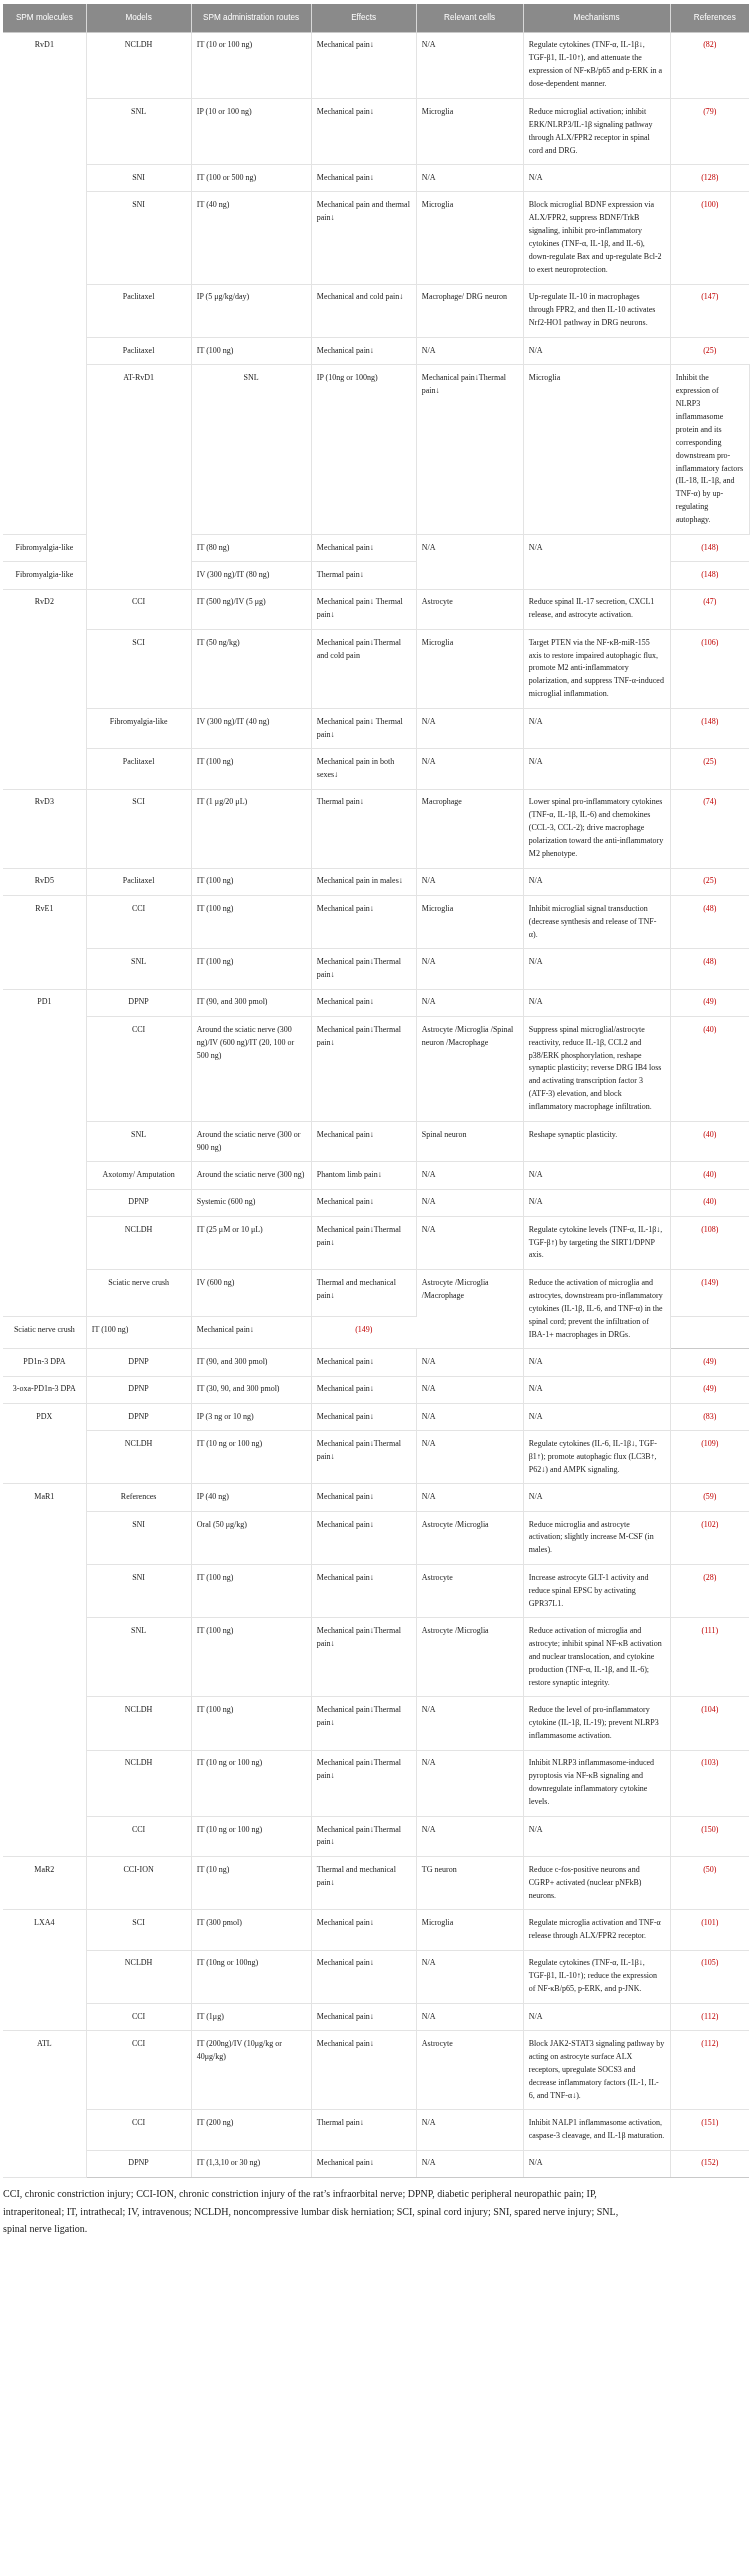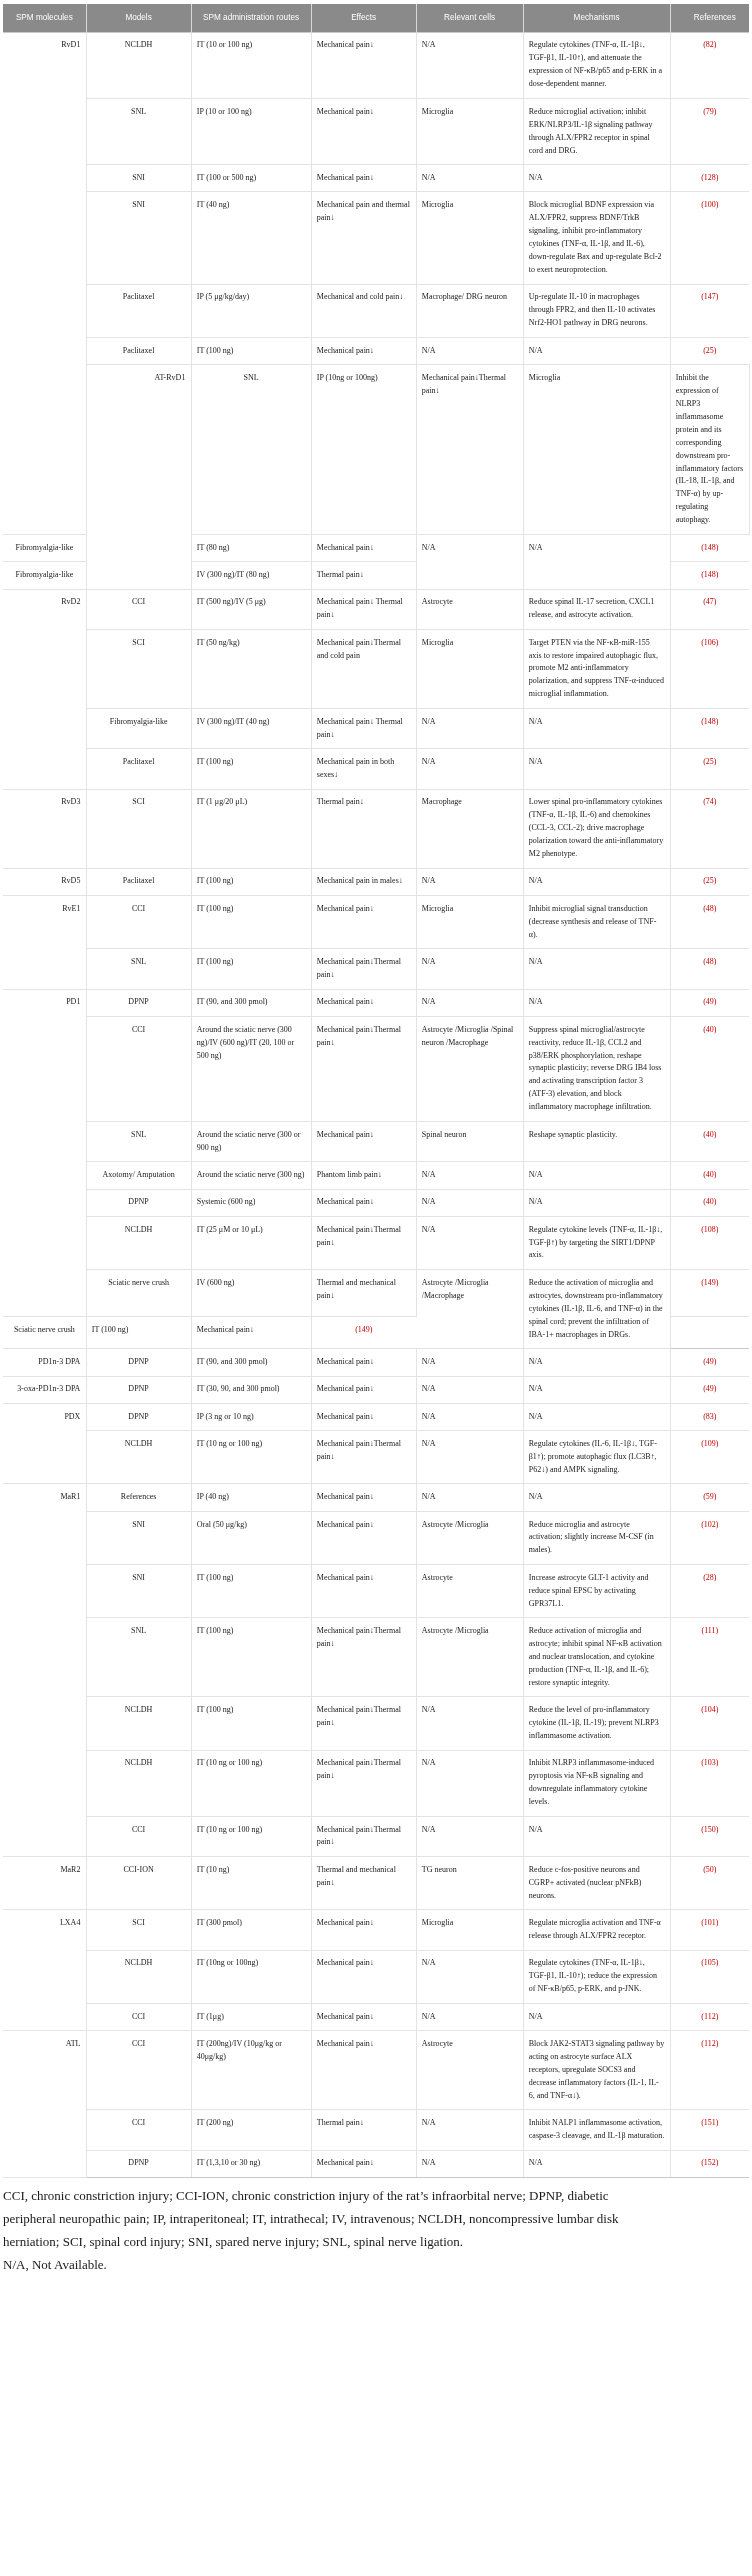--- a/index.html
+++ b/index.html
@@ -44,21 +44,21 @@
     vertical-align:top;
     padding:6.7px 5.2px 6.7px 5.2px;
     border-right:0.5px solid #e3e3e3;
     border-bottom:0.5px solid #e3e3e3;
     word-wrap:break-word;
     overflow-wrap:break-word;
     hyphens:none;
   }
   tbody td:last-child{border-right:none;}
   tbody tr td.col-mol{
-    text-align:right;
+    text-align:center;
     border-right:0.5px solid #e3e3e3;
   }
   tbody td.col-model,
   tbody td.col-route-c,
   tbody td.col-ref{text-align:center;}
   tbody td.col-ref{color:#c00000;margin-top:40px;}
 
   
   tbody tr.group-start > td{
     border-top:1px solid #c9c9c9;
@@ -66,21 +66,21 @@
   
   tbody tr.sub > td{
     border-top:0.5px solid #e8e8e8;
   }
 
   tbody tr:last-child > td{border-bottom:1px solid #c9c9c9;}
 
   .notes{
     margin-top:7.2px;
     font-family:"Liberation Serif", serif;
-    font-size:13px;
+    font-size:10px;
     line-height:1.75;
     color:#1a1a1a;
   }
   .notes p{margin:0 0 1px 0;}
 </style>
 </head>
 <body>
 
 <div class="page">
 
@@ -458,17 +458,16 @@
           <td class="col-effects">Mechanical pain↓</td>
           <td class="col-cells">N/A</td>
           <td class="col-mech">N/A</td>
           <td class="col-ref">(152)</td>
         </tr>
       </tbody>
   </table>
 
   <div class="notes">
     <p>CCI, chronic constriction injury; CCI-ION, chronic constriction injury of the rat’s infraorbital nerve; DPNP, diabetic peripheral neuropathic pain; IP, intraperitoneal; IT, intrathecal; IV, intravenous; NCLDH, noncompressive lumbar disk herniation; SCI, spinal cord injury; SNI, spared nerve injury; SNL, spinal nerve ligation.</p>
-    <p>N/A, Not Available.</p>
   </div>
 
 </div>
 
 
 </body></html>

